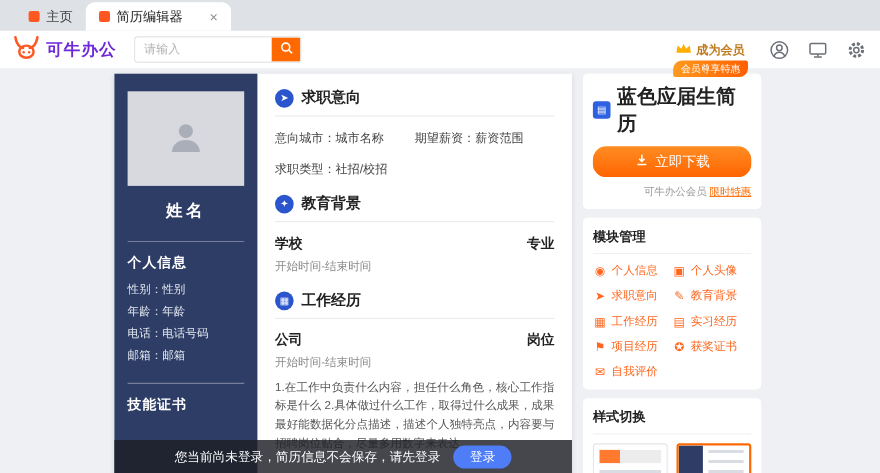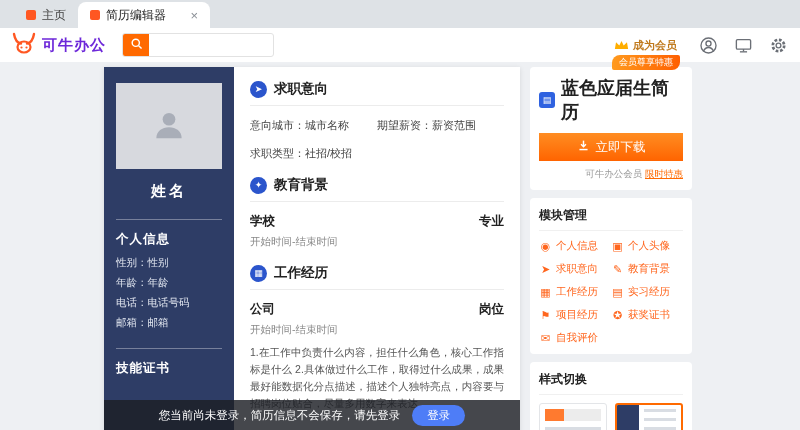--- a/index.html
+++ b/index.html
@@ -61,21 +61,21 @@
   .time {font-size:10.5px; color:#8a8a8a; margin-top:5px;}
   .desc {font-size:10.5px; color:#555; line-height:1.62; margin-top:7px; text-align:justify;}
 
   
   .panel {position:absolute; left:530px; top:5px; width:162px;}
   .card {background:#fff; border-radius:4px; padding:9px; margin-bottom:8px;}
   .p-title {display:flex; align-items:center; gap:6px;}
   .doc-ic {width:16px; height:16px; border-radius:3px; background:#2f62e0; color:#fff; font-size:9px;
            line-height:16px; text-align:center; flex:none;}
   .p-title b {font-size:18px; color:#222;}
-  .dl-btn {margin-top:9px; width:100%; height:28px; border:0; border-radius:0;
+  .dl-btn {margin-top:9px; width:100%; height:28px; border:0; border-radius:12px;
            background:linear-gradient(180deg,#ff8d22,#ff6400); color:#fff; font-size:12.5px;
            display:flex; align-items:center; justify-content:center; gap:6px; cursor:pointer;}
   .note {margin-top:7px; text-align:right; font-size:9.5px; color:#999;}
   .note .lk {color:#ff6a00; text-decoration:underline; cursor:pointer;}
   .card h4 {font-size:12px; color:#222; padding-bottom:6px; border-bottom:1px solid #f0f0f0; margin-bottom:8px;}
   .mods {display:grid; grid-template-columns:1fr 1fr; row-gap:9px;}
   .mod {display:flex; align-items:center; gap:4px; font-size:10.5px; color:#ff661e; cursor:pointer;}
   .mod .mi {font-size:11px; width:13px; text-align:center; flex:none;}
   .thumbs {display:grid; grid-template-columns:1fr 1fr; gap:8px; grid-auto-rows:84px;}
   .thumb {border:1px solid #e3e5e8; border-radius:3px; background:#fff; overflow:hidden;
@@ -117,20 +117,21 @@
         <path d="M2 2 C3 8 6 11 9 11.5 M22 2 C21 8 18 11 15 11.5" stroke="#ff5722" stroke-width="2.4" fill="none" stroke-linecap="round"></path>
         <ellipse cx="12" cy="15" rx="6.5" ry="5.5" fill="none" stroke="#ff5722" stroke-width="2.2"></ellipse>
         <circle cx="9.5" cy="15.5" r="1.1" fill="#ff5722"></circle>
         <circle cx="14.5" cy="15.5" r="1.1" fill="#ff5722"></circle>
       </svg>
     </span>
     <span class="brand">可牛办公</span>
   </div>
 
   <div class="search">
+    <input placeholder="请输入" style="">
     <button class="search-btn">
       <span>
         <svg width="13" height="13" viewBox="0 0 18 18">
             <circle cx="8" cy="8" r="5" stroke="#fff" stroke-width="2" fill="none"></circle>
             <line x1="12" y1="12" x2="16" y2="16" stroke="#fff" stroke-width="2"></line>
           </svg>
       </span>
     </button>
   </div>
 

